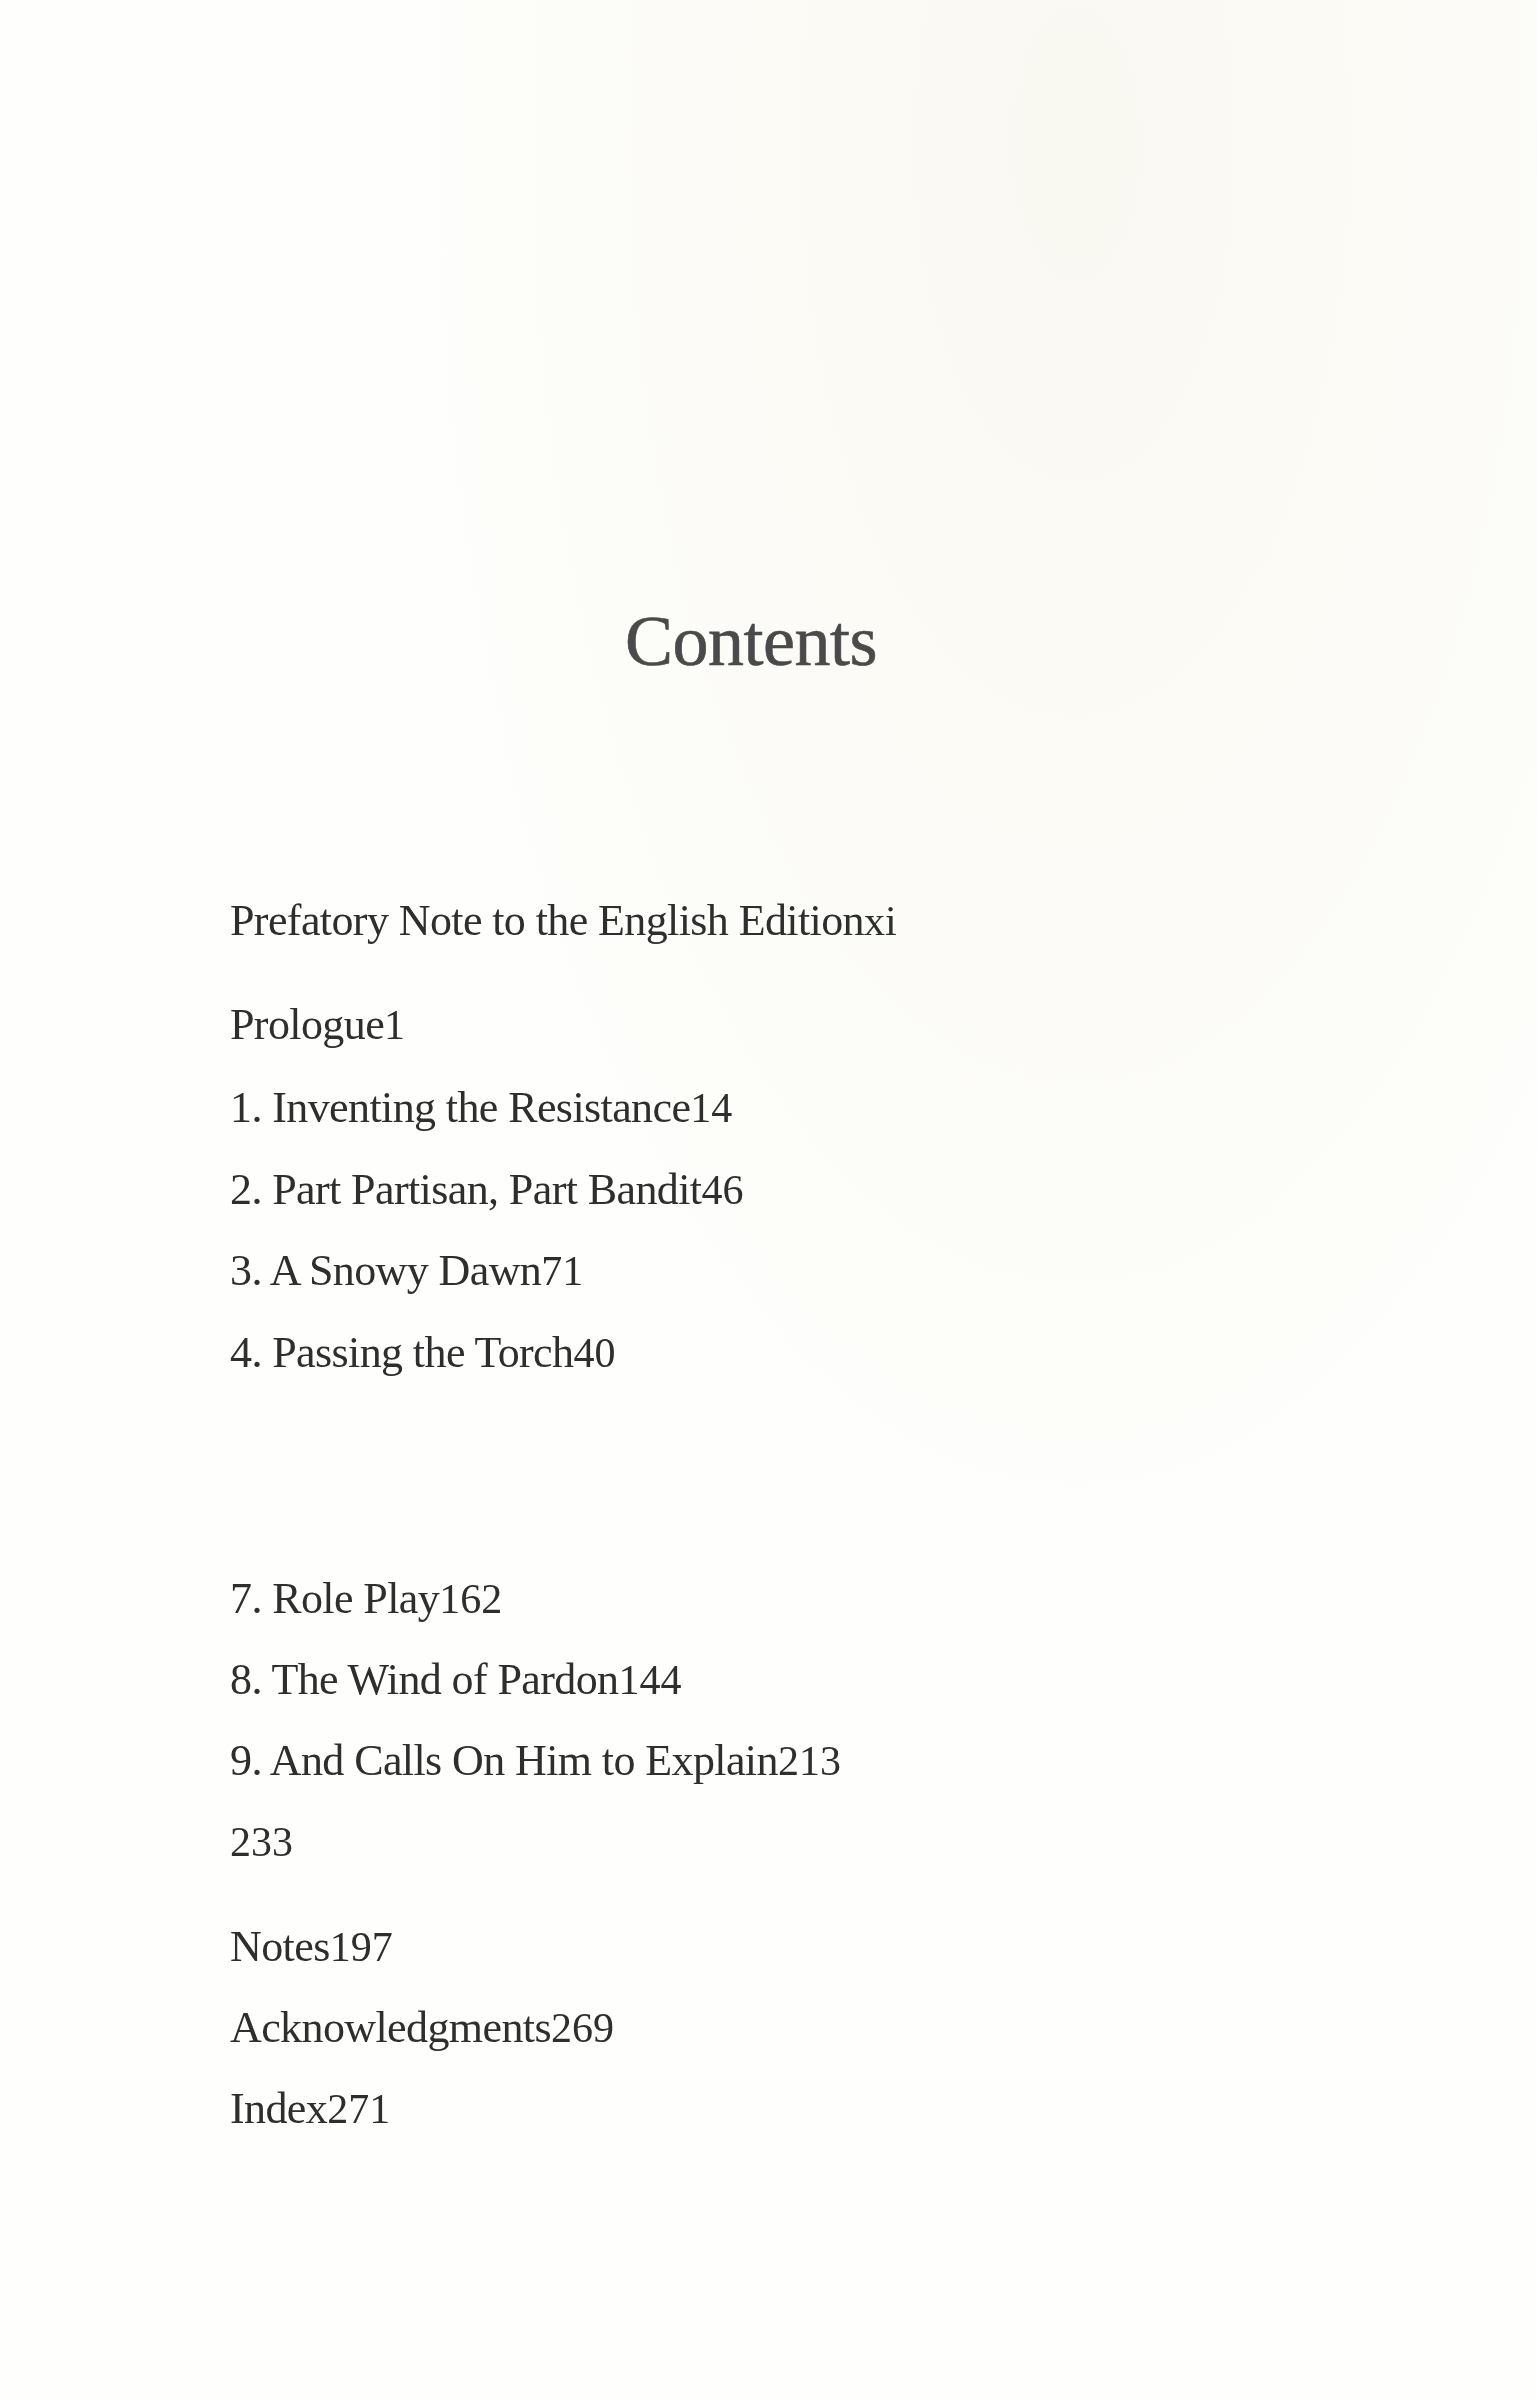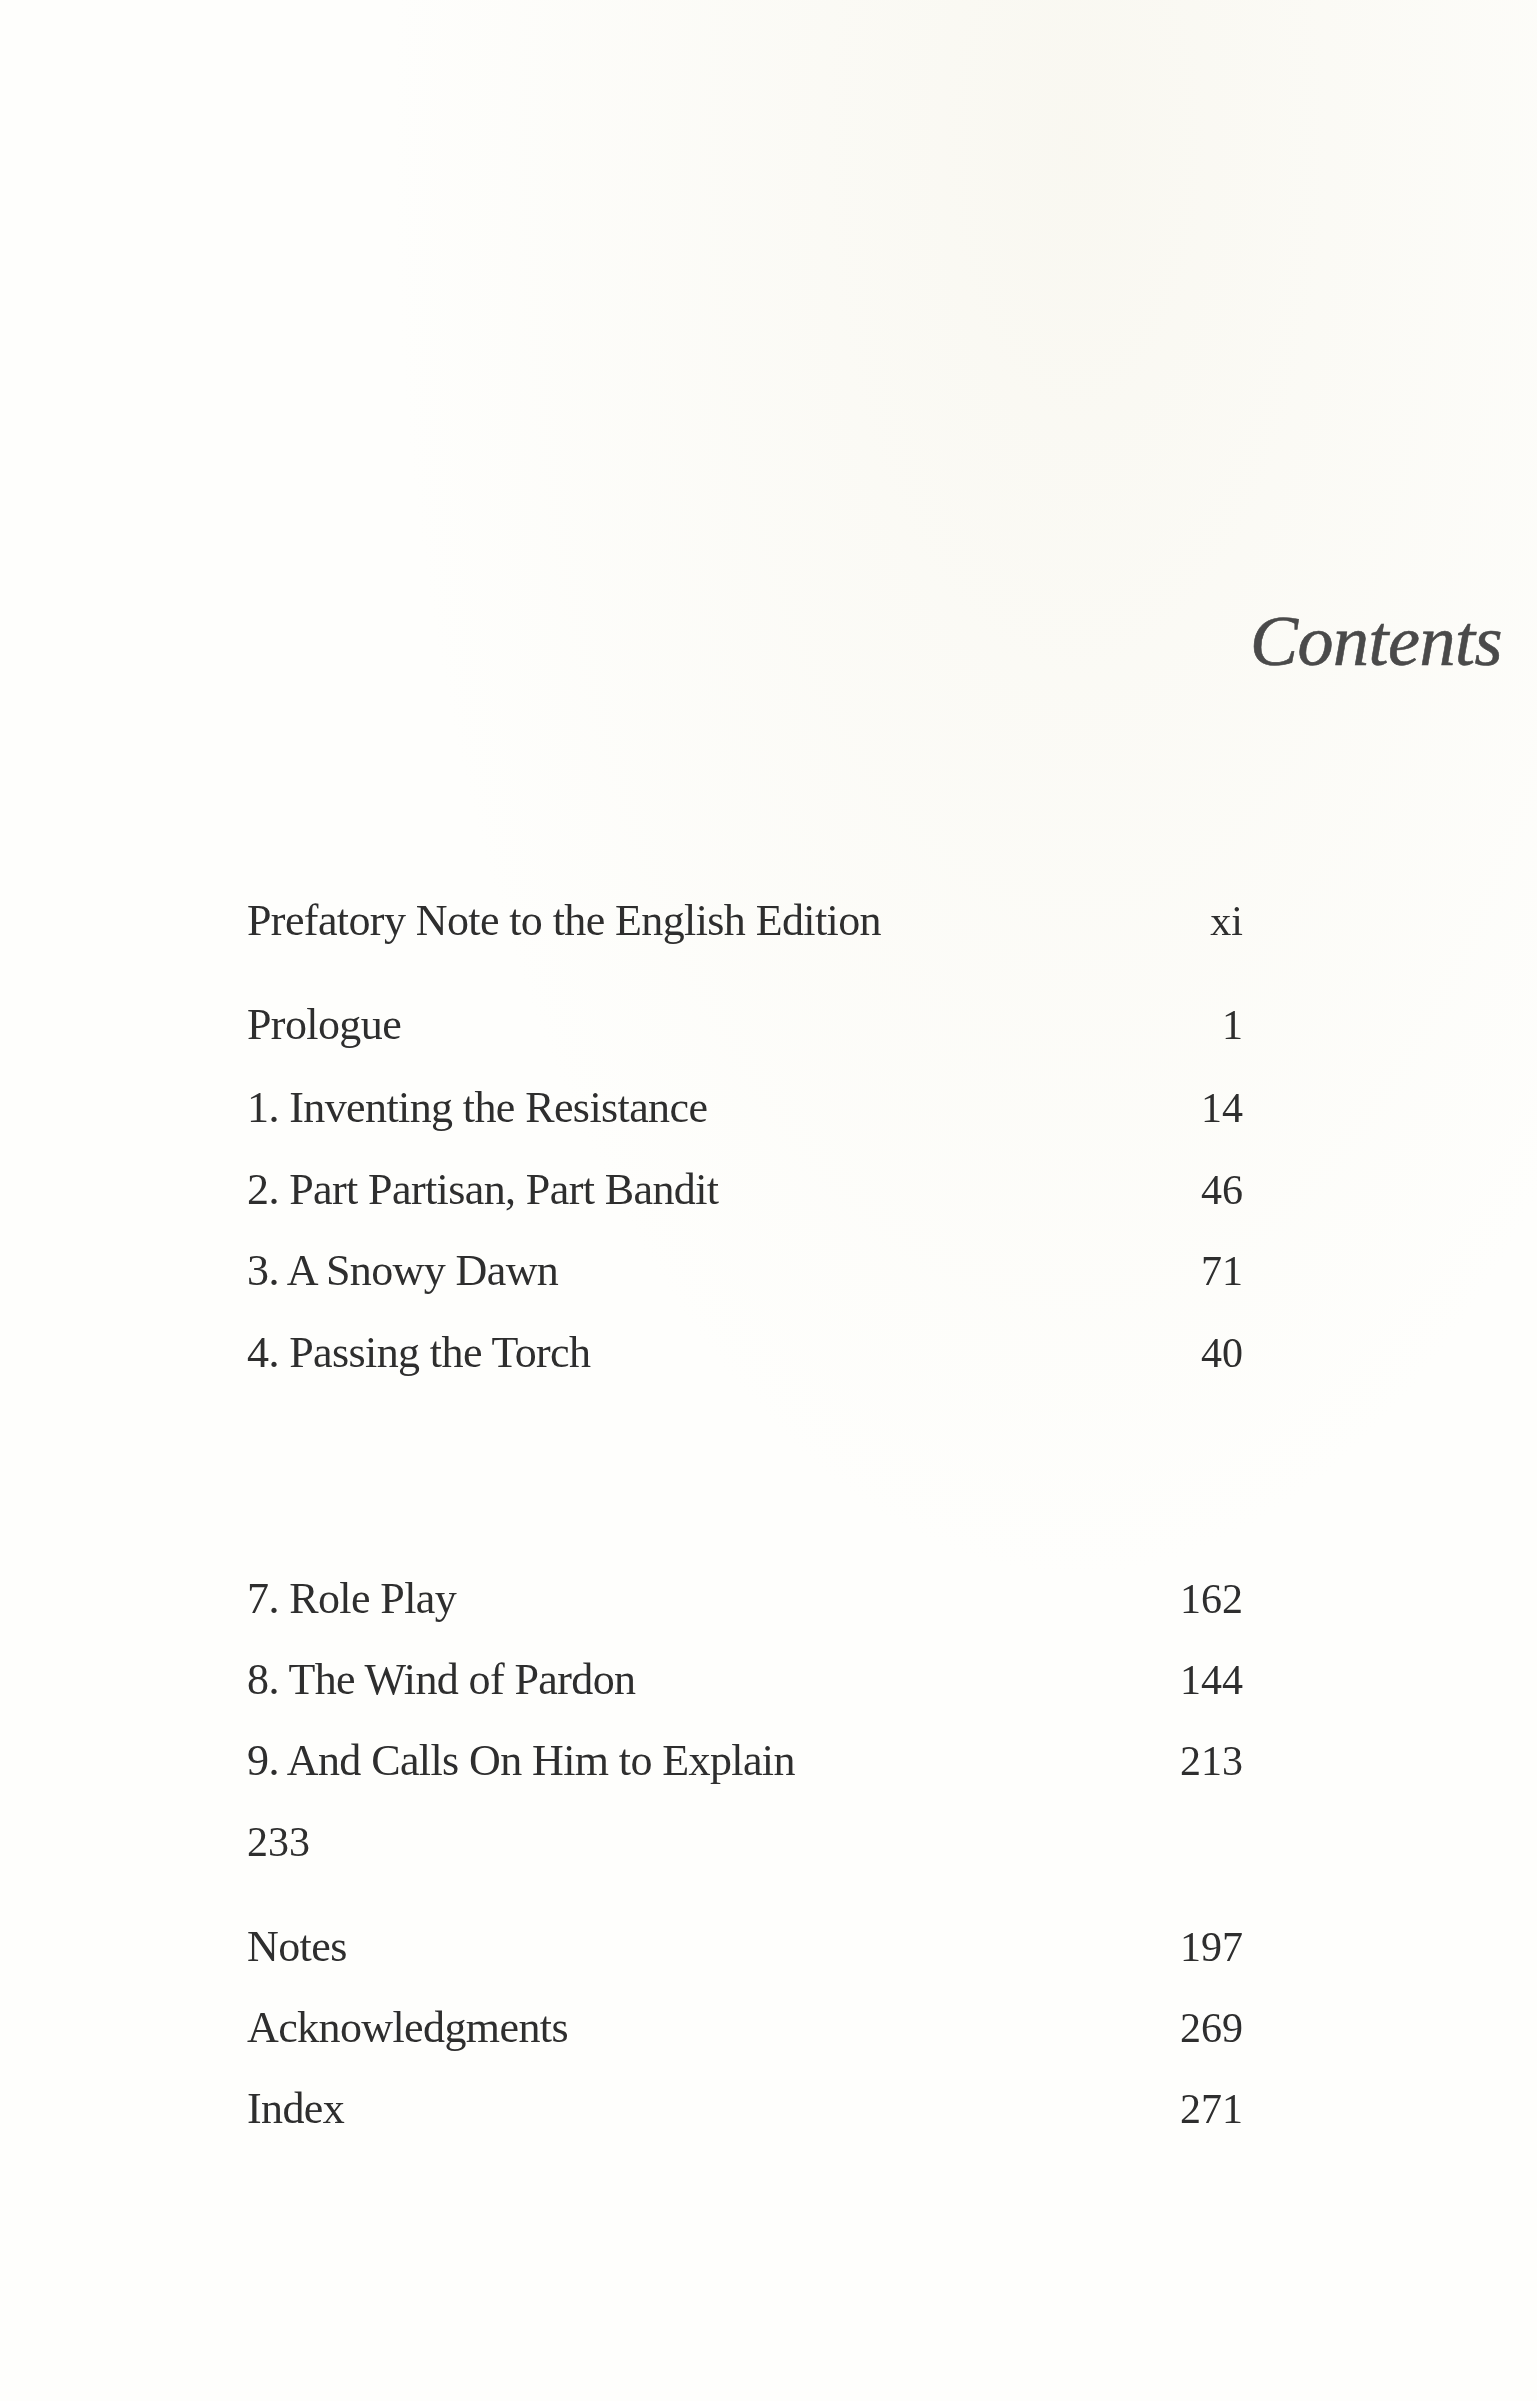--- a/index.html
+++ b/index.html
@@ -23,47 +23,45 @@
       background:
         radial-gradient(ellipse at 70% 6%, rgba(240,236,220,0.35) 0%, rgba(254,254,252,0) 45%),
         #fefefc;
     }
     .title {
       position: absolute;
       left: 0;
       width: 1502px;
       top: 595px;
       height: 93px;
-      text-align: right;
+      text-align: center;
       font-size: 72px;
       line-height: 93px;
       font-weight: normal;
       color: #4a4a4a;
       letter-spacing: -0.5px;
       -webkit-text-stroke: 0.6px #4a4a4a;
       margin: 0;
-      font-style: italic;
     }
     .toc {
       position: absolute;
       left: 0; top: 0;
       width: 1537px;
       height: 2401px;
     }
     .toc-row {
       position: absolute;
-      left: 247px;
+      left: 230px;
       width: 996px;
       height: 56px;
       display: flex;
-      justify-content: space-between;
+      justify-content: flex-start;
       align-items: baseline;
       font-size: 44px;
       line-height: 56px;
-      gap: 44px;
     }
     .toc-row .entry-title {
       letter-spacing: -0.6px;
       white-space: nowrap;
     }
     .toc-row .entry-page {
       text-align: right;
       font-size: 42px;
       white-space: nowrap;
     }

